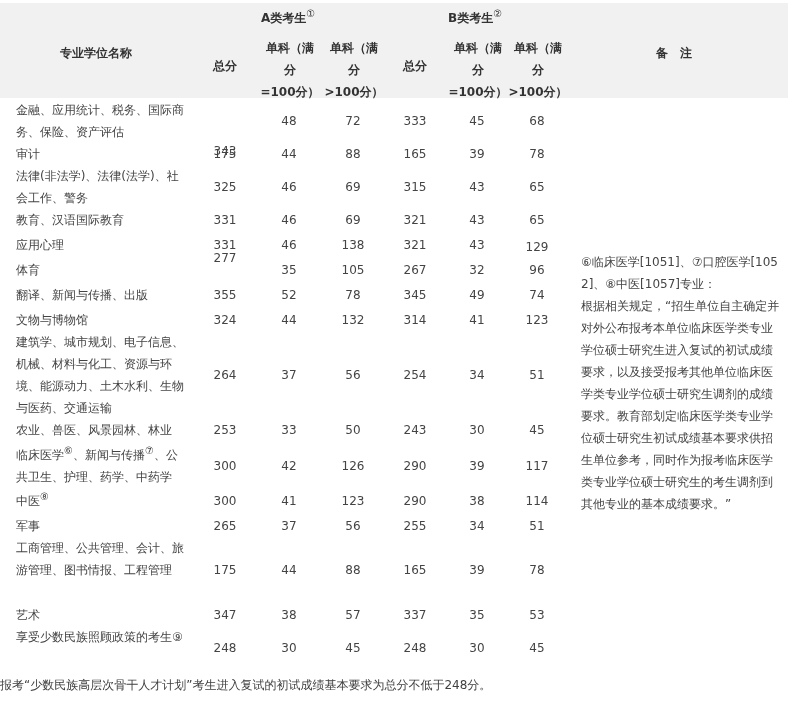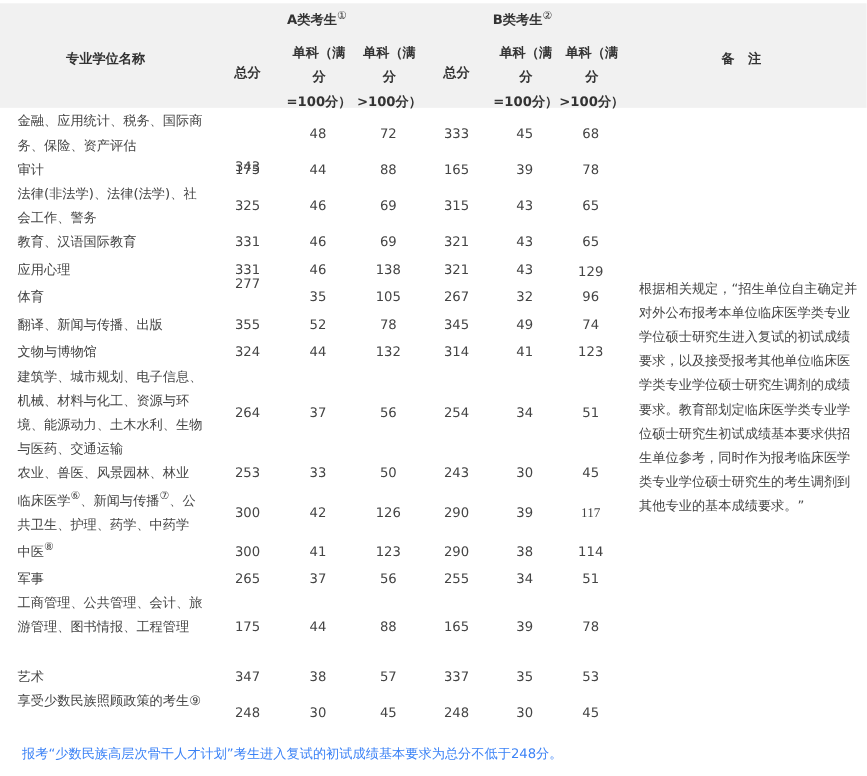--- a/index.html
+++ b/index.html
@@ -19,21 +19,21 @@
   .cell { position: absolute; font-size: 12px; color: #444; line-height: 22px; }
   .num { text-align: center; width: 50px; }
   .name { left: 16px; width: 172px; white-space: normal; line-height: 22px; word-break: break-all; }
   .remarks {
     position: absolute; left: 581px; top: 251px; width: 200px;
     font-size: 12px; line-height: 22px; color: #444; white-space: normal; word-break: break-all;
   }
   .remarks p { margin: 0; }
   .remarks .gap { height: 22px; }
   .footer-note {
-    position: absolute; left: 20px; top: 677px; font-size: 12px; color: #3b82f6; white-space: nowrap; text-align: center;
+    position: absolute; left: 0; top: 677px; font-size: 12px; color: #404040; white-space: nowrap; text-align: center;
   }
 </style>
 </head>
 <body>
 
 <div class="header-bg"></div>
 
 <div class="abs hdr" style="left:60px; top:45px;">专业学位名称</div>
 
 <div class="abs hdr" style="left:261px; top:10px;">
@@ -164,21 +164,21 @@
       <div class="cell num" style="left: 452px; top: 419px;">30</div>
       <div class="cell num" style="left: 512px; top: 419px;">45</div>
     </div>
     <div>
       <div class="cell name" style="top: 444px;"><span>临床医学</span><span class="sup">⑥</span><span>、新闻与传播</span><span class="sup">⑦</span><span>、公共卫生、护理、药学、中药学</span></div>
       <div class="cell num" style="left: 200px; top: 455px;">300</div>
       <div class="cell num" style="left: 264px; top: 455px;">42</div>
       <div class="cell num" style="left: 328px; top: 455px;">126</div>
       <div class="cell num" style="left: 390px; top: 455px;">290</div>
       <div class="cell num" style="left: 452px; top: 455px;">39</div>
-      <div class="cell num" style="left: 512px; top: 455px; font-family: Liberation Serif, serif;">117</div>
+      <div class="cell num" style="left: 512px; top: 455px;">117</div>
     </div>
     <div>
       <div class="cell name" style="top: 490px;"><span>中医</span><span class="sup">⑧</span></div>
       <div class="cell num" style="left: 200px; top: 490px;">300</div>
       <div class="cell num" style="left: 264px; top: 490px;">41</div>
       <div class="cell num" style="left: 328px; top: 490px;">123</div>
       <div class="cell num" style="left: 390px; top: 490px;">290</div>
       <div class="cell num" style="left: 452px; top: 490px;">38</div>
       <div class="cell num" style="left: 512px; top: 490px;">114</div>
     </div>
@@ -214,17 +214,18 @@
       <div class="cell num" style="left: 200px; top: 637px;">248</div>
       <div class="cell num" style="left: 264px; top: 637px;">30</div>
       <div class="cell num" style="left: 328px; top: 637px;">45</div>
       <div class="cell num" style="left: 390px; top: 637px;">248</div>
       <div class="cell num" style="left: 452px; top: 637px;">30</div>
       <div class="cell num" style="left: 512px; top: 637px;">45</div>
     </div>
   </div>
 
 <div class="remarks">
+  <p>⑥临床医学[1051]、⑦口腔医学[1052]、⑧中医[1057]专业：</p>
   <p>根据相关规定，“招生单位自主确定并对外公布报考本单位临床医学类专业学位硕士研究生进入复试的初试成绩要求，以及接受报考其他单位临床医学类专业学位硕士研究生调剂的成绩要求。教育部划定临床医学类专业学位硕士研究生初试成绩基本要求供招生单位参考，同时作为报考临床医学类专业学位硕士研究生的考生调剂到其他专业的基本成绩要求。”</p>
   <div class="gap"></div>
 </div>
 
 <div class="footer-note">报考“少数民族高层次骨干人才计划”考生进入复试的初试成绩基本要求为总分不低于248分。</div>
 
 </body></html>

